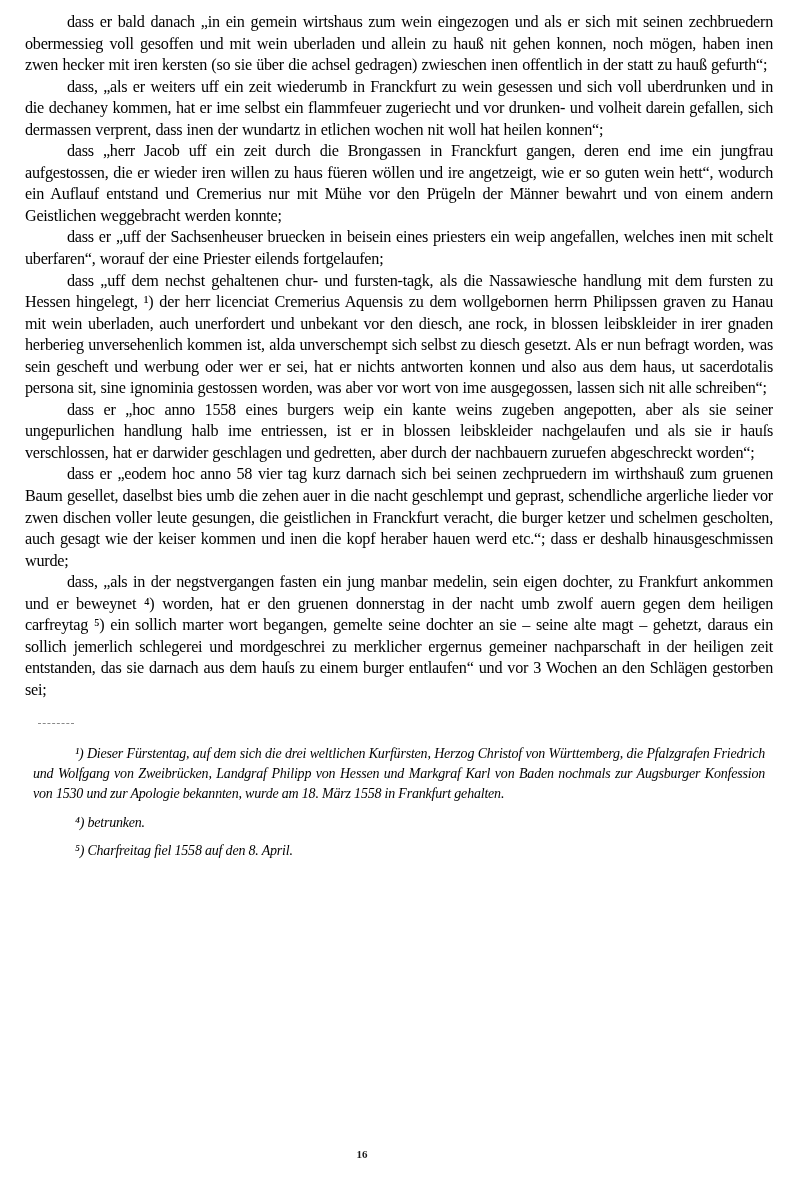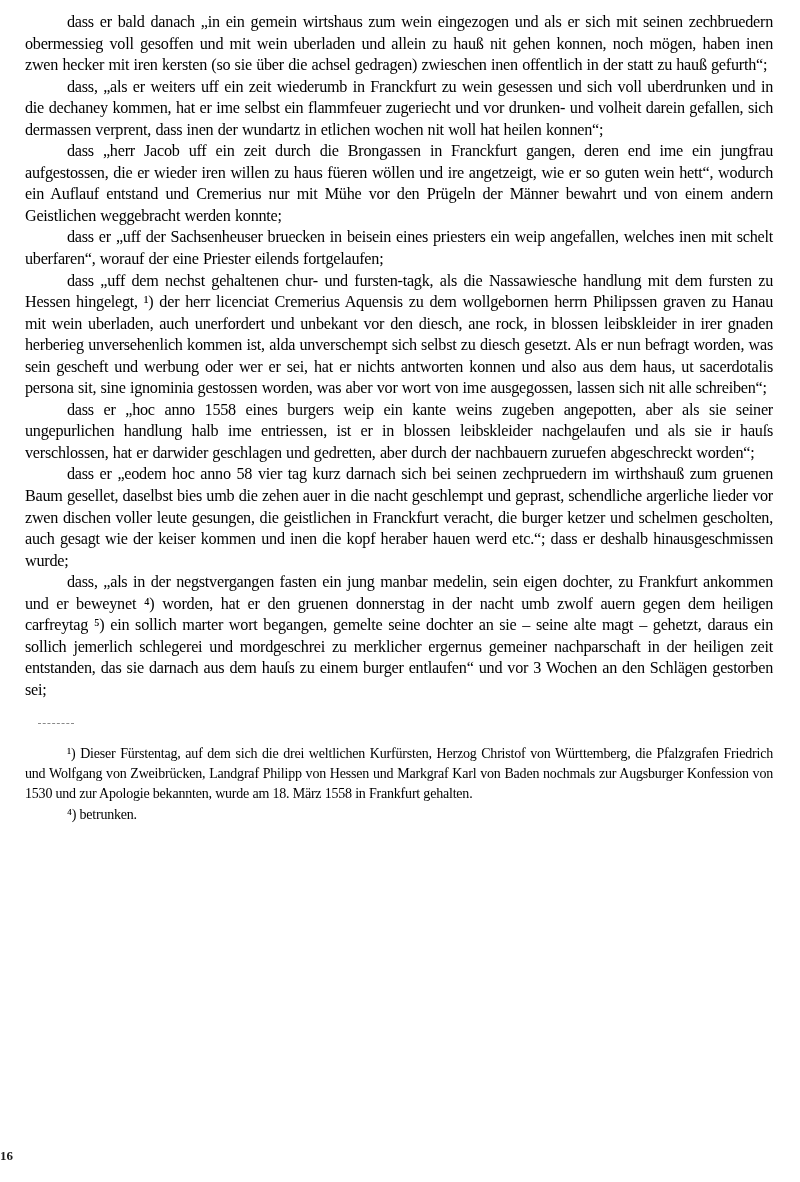--- a/index.html
+++ b/index.html
@@ -19,33 +19,34 @@
     word-spacing: 0.5px;
     font-stretch: condensed;
   }
   .rule {
     margin: 21px 0 0 13px;
     width: 36px; height: 0;
     border-top: 1px dashed #8a8a8a;
   }
   .notes { margin-top: 20px; }
   .notes p {
-    margin: 0;
+    margin: 8px;
     font-size: 14px;
     line-height: 20.4px;
     text-align: justify;
     letter-spacing: -0.2px;
+    font-style: italic;
   }
   .notes p.first { text-indent: 42px; }
   .notes p.short { padding-left: 42px; }
   .pagenum {
     position: absolute; left: 0; width: 724px; top: 1148px;
-    text-align: left;
+    text-align: center;
     font-family: "Liberation Serif", serif;
-    font-weight: bold; font-size: 13px; color: #1a1a1a;
+    font-weight: bold; font-size: 11px; color: #1a1a1a;
   }
 </style>
 </head>
 <body>
 
 <div class="page">
   <div class="main">
     <p>dass er bald danach „in ein gemein wirtshaus zum wein eingezogen und als er sich mit seinen zechbruedern obermessieg voll gesoffen und mit wein uberladen und allein zu hauß nit gehen konnen, noch mögen, haben inen zwen hecker mit iren kersten (so sie über die achsel gedragen) zwieschen inen offentlich in der statt zu hauß gefurth“;</p>
     <p>dass, „als er weiters uff ein zeit wiederumb in Franckfurt zu wein gesessen und sich voll uberdrunken und in die dechaney kommen, hat er ime selbst ein flammfeuer zugeriecht und vor drunken- und volheit darein gefallen, sich dermassen verprent, dass inen der wundartz in etlichen wochen nit woll hat heilen konnen“;</p>
     <p>dass „herr Jacob uff ein zeit durch die Brongassen in Franckfurt gangen, deren end ime ein jungfrau aufgestossen, die er wieder iren willen zu haus füeren wöllen und ire angetzeigt, wie er so guten wein hett“, wodurch ein Auflauf entstand und Cremerius nur mit Mühe vor den Prügeln der Männer bewahrt und von einem andern Geistlichen weggebracht werden konnte;</p>
@@ -54,16 +55,17 @@
     <p>dass er „hoc anno 1558 eines burgers weip ein kante weins zugeben angepotten, aber als sie seiner ungepurlichen handlung halb ime entriessen, ist er in blossen leibskleider nachgelaufen und als sie ir hauſs verschlossen, hat er darwider geschlagen und gedretten, aber durch der nachbauern zuruefen abgeschreckt worden“;</p>
     <p>dass er „eodem hoc anno 58 vier tag kurz darnach sich bei seinen zechpruedern im wirthshauß zum gruenen Baum gesellet, daselbst bies umb die zehen auer in die nacht geschlempt und geprast, schendliche argerliche lieder vor zwen dischen voller leute gesungen, die geistlichen in Franckfurt veracht, die burger ketzer und schelmen gescholten, auch gesagt wie der keiser kommen und inen die kopf heraber hauen werd etc.“; dass er deshalb hinausgeschmissen wurde;</p>
     <p>dass, „als in der negstvergangen fasten ein jung manbar medelin, sein eigen dochter, zu Frankfurt ankommen und er beweynet ⁴) worden, hat er den gruenen donnerstag in der nacht umb zwolf auern gegen dem heiligen carfreytag ⁵) ein sollich marter wort begangen, gemelte seine dochter an sie – seine alte magt – gehetzt, daraus ein sollich jemerlich schlegerei und mordgeschrei zu merklicher ergernus gemeiner nachparschaft in der heiligen zeit entstanden, das sie darnach aus dem hauſs zu einem burger entlaufen“ und vor 3 Wochen an den Schlägen gestorben sei;</p>
   </div>
 
   <div class="rule"></div>
 
   <div class="notes">
     <p class="first">¹) Dieser Fürstentag, auf dem sich die drei weltlichen Kurfürsten, Herzog Christof von Württemberg, die Pfalzgrafen Friedrich und Wolfgang von Zweibrücken, Landgraf Philipp von Hessen und Markgraf Karl von Baden nochmals zur Augsburger Konfession von 1530 und zur Apologie bekannten, wurde am 18. März 1558 in Frankfurt gehalten.</p>
     <p class="short">⁴) betrunken.</p>
+    <p class="short">⁵) Charfreitag fiel 1558 auf den 8. April.</p>
   </div>
 </div>
 
 <div class="pagenum">16</div>
 
 </body></html>

